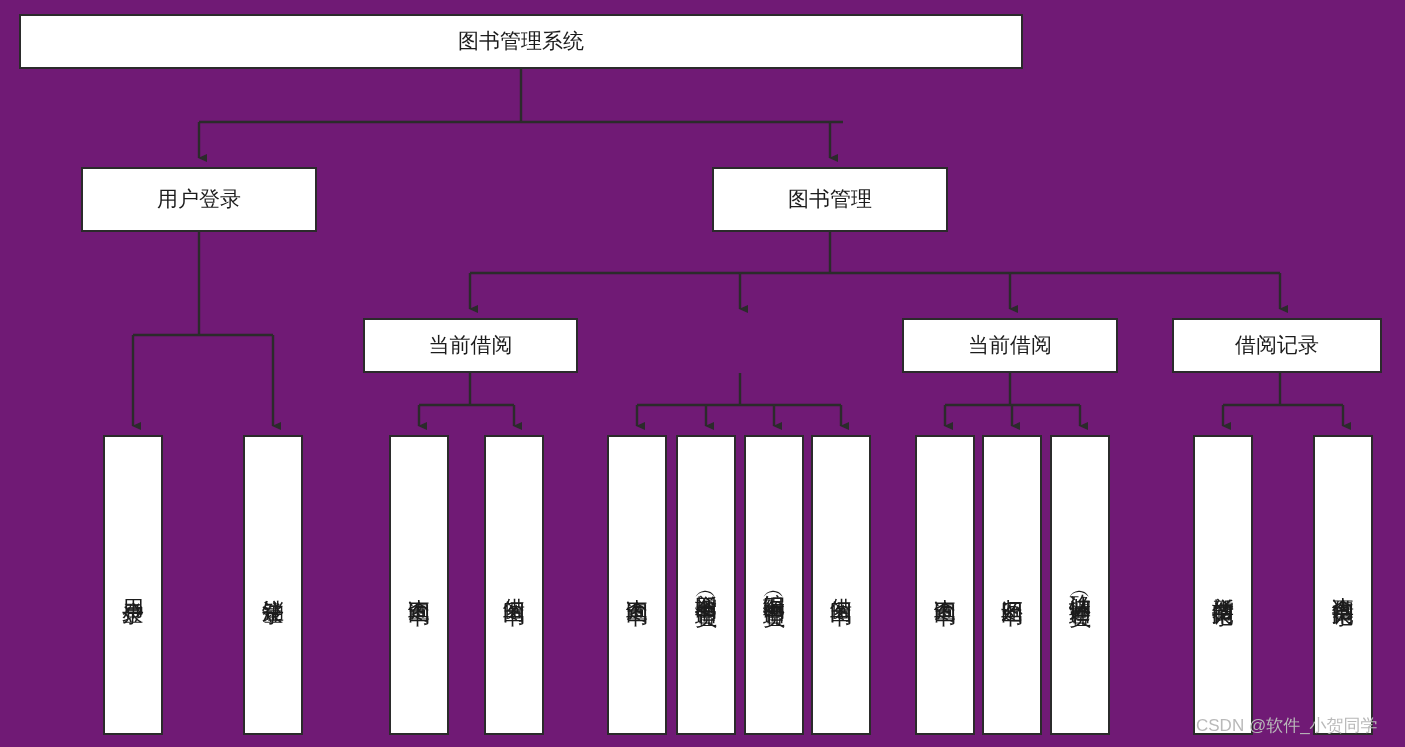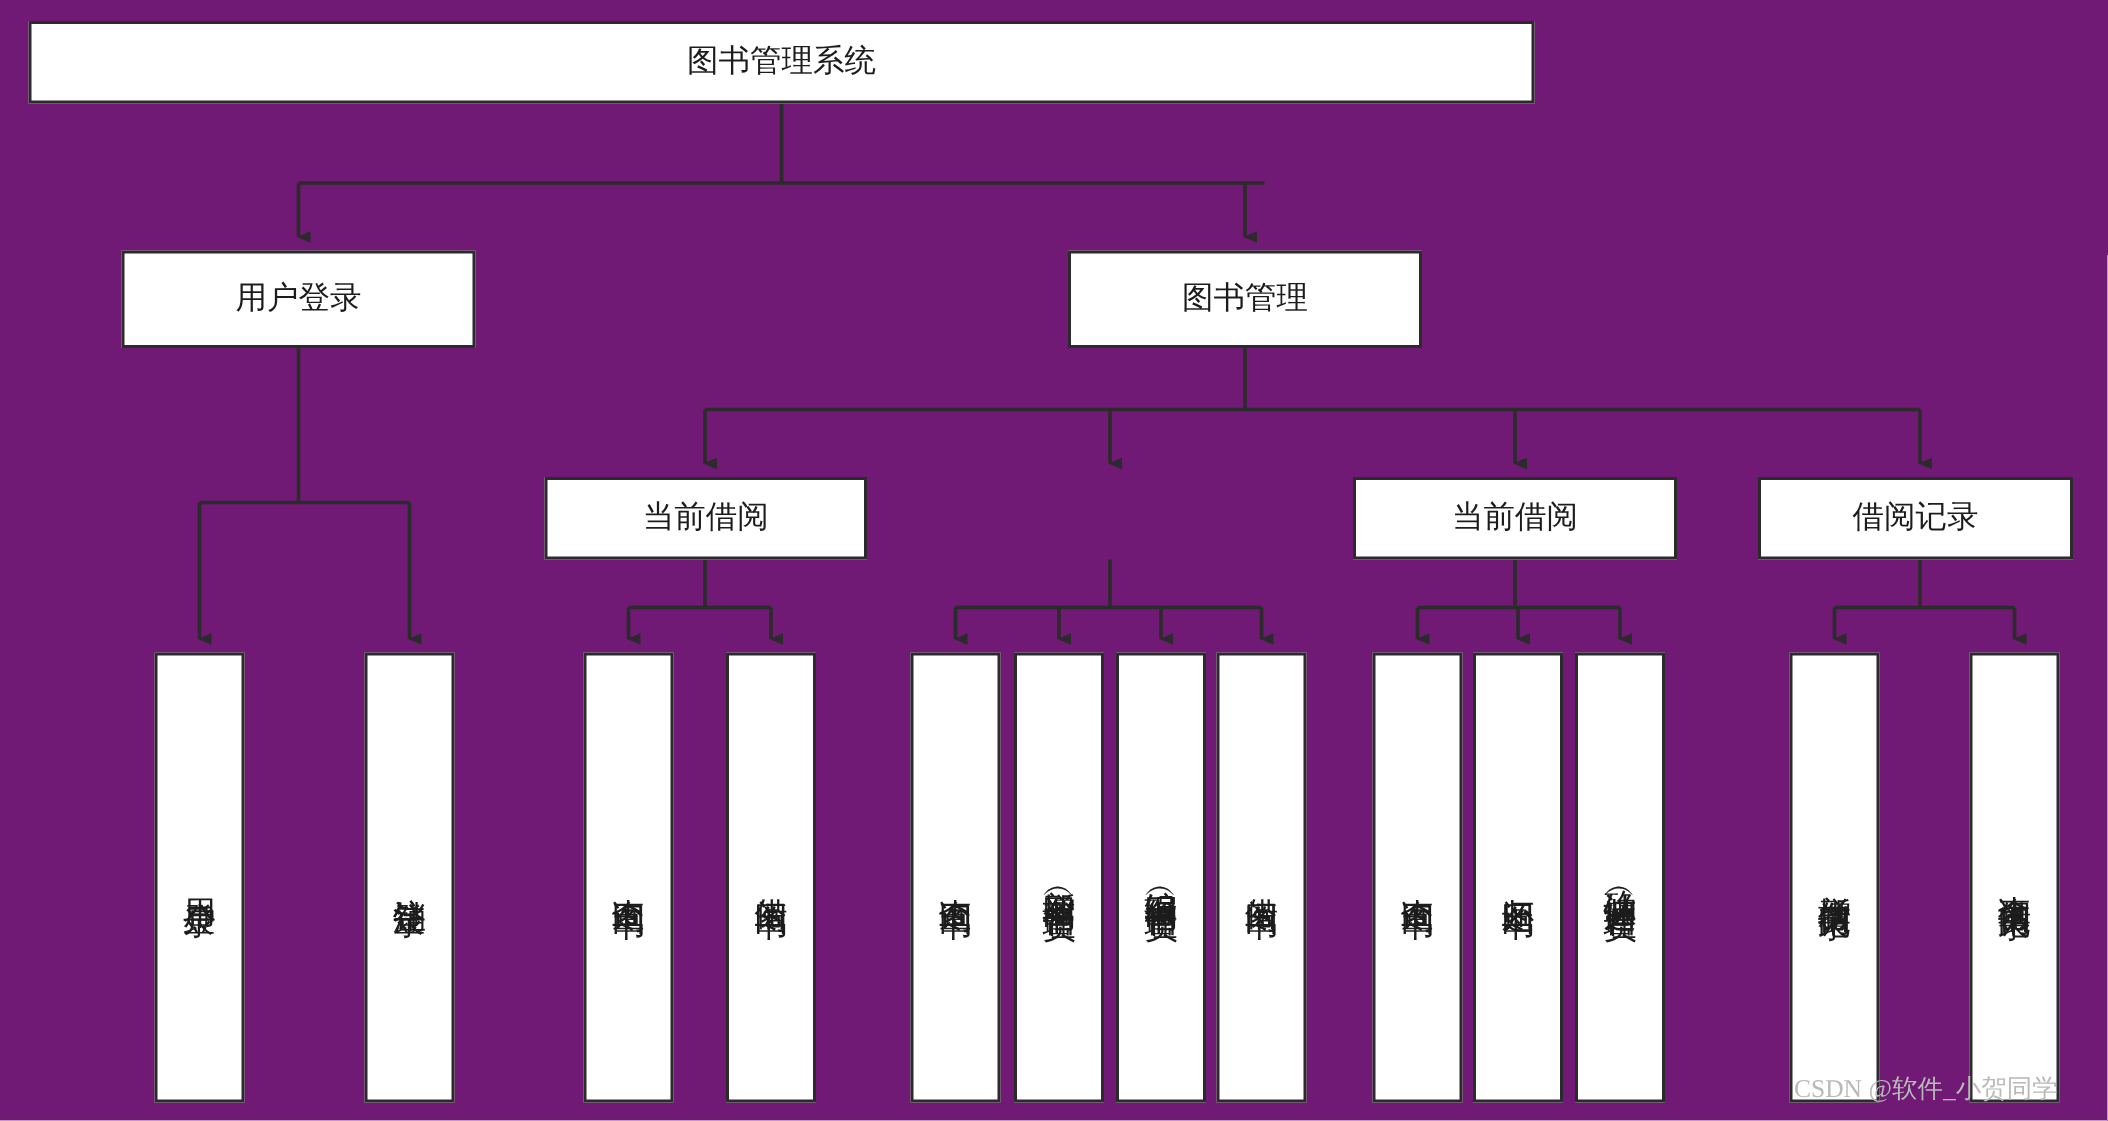--- a/index.html
+++ b/index.html
@@ -57,21 +57,20 @@
     line-height: 1;
   }
   .watermark {
     position: absolute;
     left: 1196px;
     top: 714px;
     font-size: 17px;
     color: #b9b9b9;
     white-space: nowrap;
     z-index: 3;
-    font-family: Liberation Serif, serif;
   }
 </style>
 </head>
 <body>
 
 <div id="canvas">
 
   <svg class="connectors" viewBox="0 0 1405 747">
     <defs>
       <marker id="arrowhead" markerWidth="9" markerHeight="9" refX="4.5" refY="8" orient="auto" markerUnits="userSpaceOnUse">

